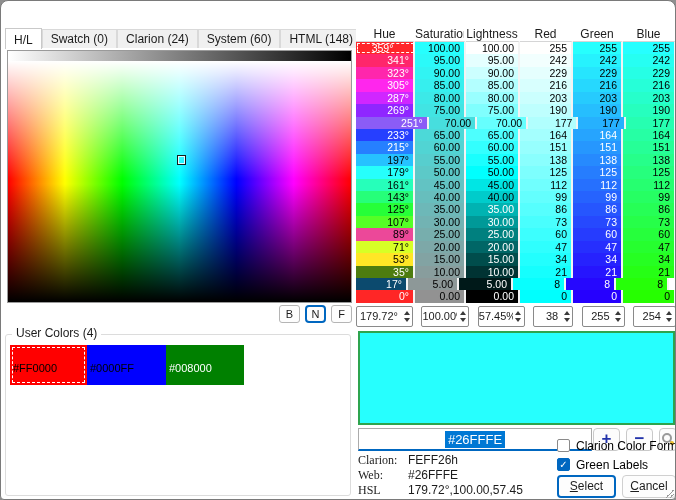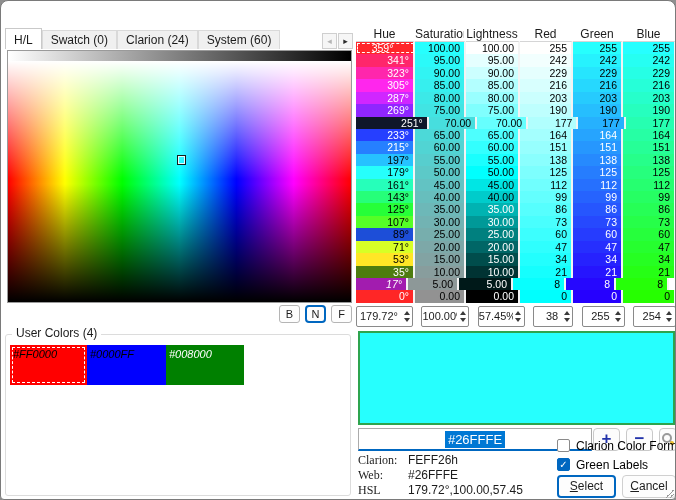--- a/index.html
+++ b/index.html
@@ -10,21 +10,21 @@
   }
   
   #titlebar { position: absolute; left:0; top:0; width:100%; height:24px; background:#f3eee7; display:flex; align-items:center; }
   #app-icon { width:14px; height:14px; border-radius:50%; margin-left:12px;
     background: conic-gradient(#e33 0 60deg, #f90 60deg 110deg, #ee3 110deg 160deg, #2b2 160deg 220deg, #19c 220deg 280deg, #63c 280deg 330deg, #e33 330deg 360deg);
     border:1px solid #d8d2ca; }
   #title-text { font-size:12px; color:#1c1c1c; margin-left:8px; }
   #max-btn { position:absolute; right:44px; top:7px; width:10px; height:10px; border:1px solid #c2bcb2; border-radius:2px; }
   #close-btn { position:absolute; right:10px; top:2px; width:20px; height:20px; font-size:14px; color:#2b2b2b; text-align:center; line-height:20px; }
   
-  #tabstrip { position:absolute; left:4px; top:27px; width:348px; height:21px; display:flex; align-items:flex-end; }
+  #tabstrip { position:absolute; left:4px; top:27px; width:348px; height:21px; display:flex; align-items:center; }
   .tab { font-size:12px; color:#1c1c1c; padding:2px 8px 3px 8px; background:#f0f0f0; border:1px solid #d9d9d9; border-bottom:none; height:19px; white-space:nowrap; }
   .tab.active { background:#ffffff; height:21px; border-color:#c9c9c9; padding-top:4px; }
   #tab-arrows { margin-left:auto; display:flex; gap:1px; align-items:center; }
   .tab-arrow { width:15px; height:16px; border:1px solid #cfcfcf; background:#f6f6f6; font-size:9px; line-height:14px; text-align:center; color:#2b2b2b; }
   .tab-arrow.disabled { color:#b5b5b5; }
   
   #gradient-box { position:absolute; left:6px; top:49px; width:345px; height:253px; border:1px solid #9a9a9a; }
   #gray-strip { position:absolute; left:0; top:0; width:100%; height:10px; background:linear-gradient(to right,#ffffff,#000000); }
   #hl-map { position:absolute; left:0; top:10px; width:100%; height:241px;
     background:
@@ -34,21 +34,21 @@
   #gradient-marker { position:absolute; left:169px; top:104px; width:9px; height:10px; border:1px solid #1a1a1a; box-shadow: inset 0 0 0 1px rgba(255,255,255,.85); background:transparent; }
   
   #bnf-row { position:absolute; left:6px; top:304px; width:345px; display:flex; justify-content:flex-end; gap:5px; }
   .bnf-btn { width:21px; height:18px; border:1px solid #b5b5b5; border-radius:3px; background:#fdfdfd; font-size:11px; color:#1c1c1c; text-align:center; line-height:16px; }
   .bnf-btn.focused { border:2px solid #0067c0; border-radius:4px; line-height:14px; }
   
   #user-group { position:absolute; left:4px; top:333px; width:346px; height:162px; border:1px solid #dcdcdc; border-radius:3px; }
   #user-group-label { position:absolute; left:6px; top:-9px; background:#ffffff; padding:0 4px; font-size:12px; color:#1c1c1c; }
   #user-swatches { position:absolute; left:4px; top:10px; height:40px; display:flex; }
   .user-swatch { height:40px; position:relative; }
-  .user-swatch .sw-label { position:absolute; left:3px; top:3px; font-size:11px;font-style:italic; }
+  .user-swatch .sw-label { position:absolute; left:3px; top:17px; font-size:11px; }
   .user-swatch.selected { outline:1px dashed #ffffff; outline-offset:-3px; }
   
   #color-table { position:absolute; left:355px; top:26px; width:320px; height:276px; font-size:11px; }
   #table-header { display:flex; height:15px; }
   #table-header .th { font-size:12px; color:#1c1c1c; text-align:center; border-right:2px solid #ffffff; border-bottom:1px solid #d5d5d5; background:#ffffff; overflow:hidden; }
   #table-body { display:flex; flex-direction:column; height:261px; }
   .trow { display:flex; flex:1 1 0; }
   .tcell { text-align:right; padding-right:4px; border-right:2px solid #f3f3f3; overflow:hidden; line-height:12px; font-size:10.5px; }
   .tcell.focused { outline:1px dashed #ffffff; outline-offset:-2px;text-align:center; }
   
@@ -90,20 +90,21 @@
 
 <div id="window">
 
 
   <div id="tabstrip">
 
     <div class="tab active">H/L</div>
       <div class="tab">Swatch (0)</div>
       <div class="tab">Clarion (24)</div>
       <div class="tab">System (60)</div>
+      <div class="tab">HTML (148)</div>
       <div id="tab-arrows">
       <div class="tab-arrow disabled">◂</div>
       <div class="tab-arrow">▸</div>
     </div>
   </div>
 
   <div id="gradient-box">
     <div id="gray-strip"></div>
     <div id="hl-map"></div>
     <div id="gradient-marker"></div>
@@ -182,21 +183,21 @@
         </div>
         <div class="trow">
           <div class="tcell" style="width: 59px; background: rgb(143, 38, 255); color: rgb(255, 255, 255);">269°</div>
           <div class="tcell" style="width: 51px; background: rgb(65, 228, 227); color: rgb(0, 0, 0);">75.00</div>
           <div class="tcell" style="width: 54px; background: rgb(128, 255, 254); color: rgb(0, 0, 0);">75.00</div>
           <div class="tcell" style="width: 53px; background: rgb(190, 255, 254); color: rgb(0, 0, 0);">190</div>
           <div class="tcell" style="width: 50px; background: rgb(38, 190, 254); color: rgb(0, 0, 0);">190</div>
           <div class="tcell" style="width: 53px; background: rgb(38, 255, 190); color: rgb(0, 0, 0);">190</div>
         </div>
         <div class="trow">
-          <div class="tcell" style="width: 77px; background: #0f172a; color: rgb(255, 255, 255);">251°</div>
+          <div class="tcell" style="width: 77px; background: #8b5cf6; color: rgb(255, 255, 255);">251°</div>
           <div class="tcell" style="width: 51px; background: rgb(71, 222, 222); color: rgb(0, 0, 0);">70.00</div>
           <div class="tcell" style="width: 54px; background: rgb(102, 255, 254); color: rgb(0, 0, 0);">70.00</div>
           <div class="tcell" style="width: 53px; background: rgb(177, 255, 254); color: rgb(0, 0, 0);">177</div>
           <div class="tcell" style="width: 50px; background: rgb(38, 177, 254); color: rgb(0, 0, 0);">177</div>
           <div class="tcell" style="width: 53px; background: rgb(38, 255, 177); color: rgb(0, 0, 0);">177</div>
         </div>
         <div class="trow">
           <div class="tcell" style="width: 59px; background: rgb(38, 63, 255); color: rgb(255, 255, 255);">233°</div>
           <div class="tcell" style="width: 51px; background: rgb(76, 217, 216); color: rgb(0, 0, 0);">65.00</div>
           <div class="tcell" style="width: 54px; background: rgb(77, 255, 254); color: rgb(0, 0, 0);">65.00</div>
@@ -254,21 +255,21 @@
         </div>
         <div class="trow">
           <div class="tcell" style="width: 59px; background: rgb(85, 255, 38); color: rgb(0, 0, 0);">107°</div>
           <div class="tcell" style="width: 51px; background: rgb(114, 179, 179); color: rgb(0, 0, 0);">30.00</div>
           <div class="tcell" style="width: 54px; background: rgb(0, 153, 152); color: rgb(255, 255, 255);">30.00</div>
           <div class="tcell" style="width: 53px; background: rgb(73, 255, 254); color: rgb(0, 0, 0);">73</div>
           <div class="tcell" style="width: 50px; background: rgb(38, 73, 254); color: rgb(255, 255, 255);">73</div>
           <div class="tcell" style="width: 53px; background: rgb(38, 255, 73); color: rgb(0, 0, 0);">73</div>
         </div>
         <div class="trow">
-          <div class="tcell" style="width: 59px; background: #1d4ed8; color: rgb(0, 0, 0);">89°</div>
+          <div class="tcell" style="width: 59px; background: #ec4899; color: rgb(0, 0, 0);">89°</div>
           <div class="tcell" style="width: 51px; background: rgb(119, 174, 173); color: rgb(0, 0, 0);">25.00</div>
           <div class="tcell" style="width: 54px; background: rgb(0, 128, 127); color: rgb(255, 255, 255);">25.00</div>
           <div class="tcell" style="width: 53px; background: rgb(60, 255, 254); color: rgb(0, 0, 0);">60</div>
           <div class="tcell" style="width: 50px; background: rgb(38, 60, 254); color: rgb(255, 255, 255);">60</div>
           <div class="tcell" style="width: 53px; background: rgb(38, 255, 60); color: rgb(0, 0, 0);">60</div>
         </div>
         <div class="trow">
           <div class="tcell" style="width: 59px; background: rgb(215, 255, 38); color: rgb(0, 0, 0);">71°</div>
           <div class="tcell" style="width: 51px; background: rgb(125, 168, 168); color: rgb(0, 0, 0);">20.00</div>
           <div class="tcell" style="width: 54px; background: rgb(0, 102, 102); color: rgb(255, 255, 255);">20.00</div>
@@ -286,21 +287,21 @@
         </div>
         <div class="trow">
           <div class="tcell" style="width: 59px; background: #4d7c0f; color: rgb(255, 255, 255);">35°</div>
           <div class="tcell" style="width: 51px; background: rgb(136, 157, 157); color: rgb(0, 0, 0);">10.00</div>
           <div class="tcell" style="width: 54px; background: rgb(0, 51, 51); color: rgb(255, 255, 255);">10.00</div>
           <div class="tcell" style="width: 53px; background: rgb(21, 255, 254); color: rgb(0, 0, 0);">21</div>
           <div class="tcell" style="width: 50px; background: rgb(38, 21, 254); color: rgb(255, 255, 255);">21</div>
           <div class="tcell" style="width: 53px; background: rgb(38, 255, 21); color: rgb(0, 0, 0);">21</div>
         </div>
         <div class="trow">
-          <div class="tcell" style="width: 52px; background: #a21caf; color: rgb(255, 255, 255); font-style: italic;">17°</div>
+          <div class="tcell" style="width: 52px; background: #0c4a6e; color: rgb(255, 255, 255);">17°</div>
           <div class="tcell" style="width: 51px; background: rgb(141, 152, 152); color: rgb(0, 0, 0);">5.00</div>
           <div class="tcell" style="width: 54px; background: rgb(0, 25, 25); color: rgb(255, 255, 255);">5.00</div>
           <div class="tcell" style="width: 53px; background: rgb(8, 255, 254); color: rgb(0, 0, 0);">8</div>
           <div class="tcell" style="width: 50px; background: rgb(38, 8, 254); color: rgb(255, 255, 255);">8</div>
           <div class="tcell" style="width: 53px; background: rgb(38, 255, 8); color: rgb(0, 0, 0);">8</div>
         </div>
         <div class="trow">
           <div class="tcell" style="width: 59px; background: rgb(255, 38, 38); color: rgb(255, 255, 255);">0°</div>
           <div class="tcell" style="width: 51px; background: rgb(146, 146, 146); color: rgb(0, 0, 0);">0.00</div>
           <div class="tcell" style="width: 54px; background: rgb(0, 0, 0); color: rgb(255, 255, 255);">0.00</div>

